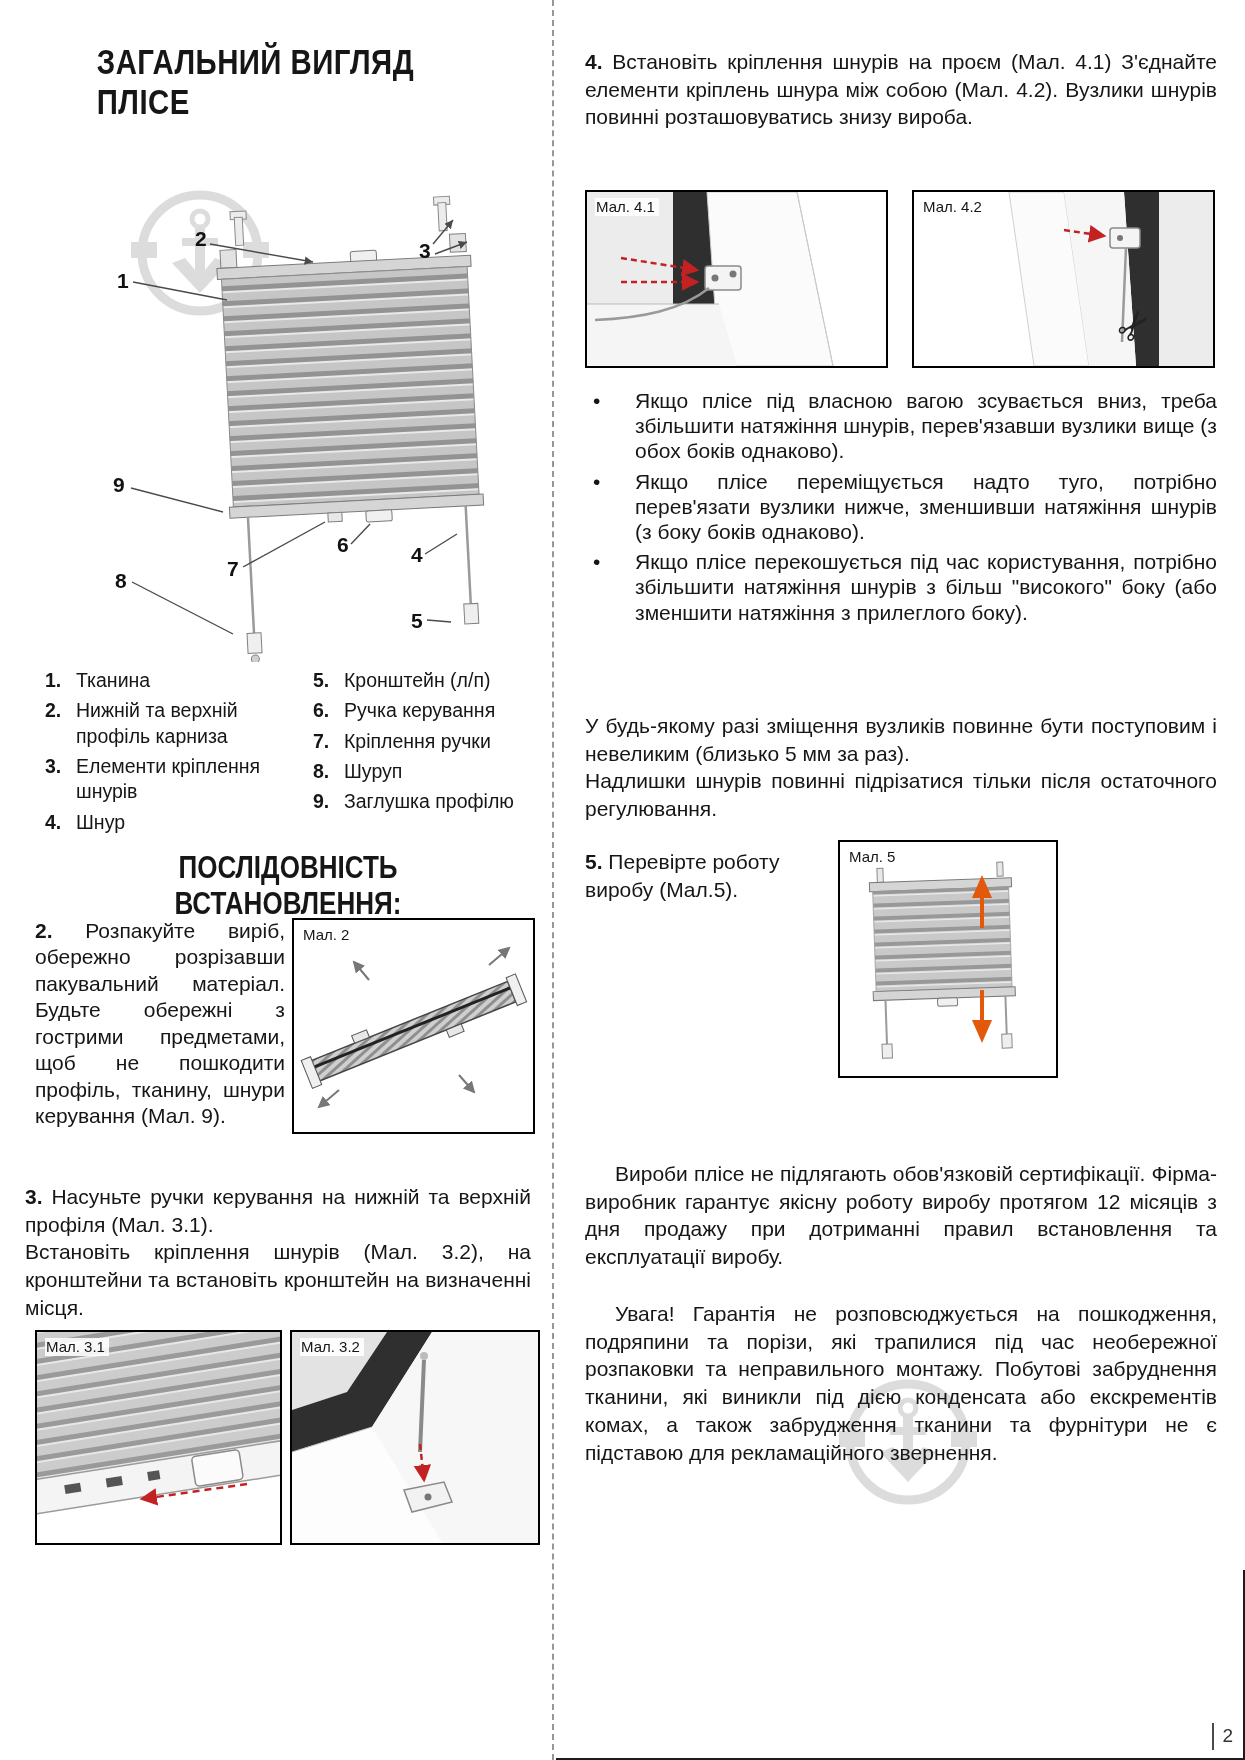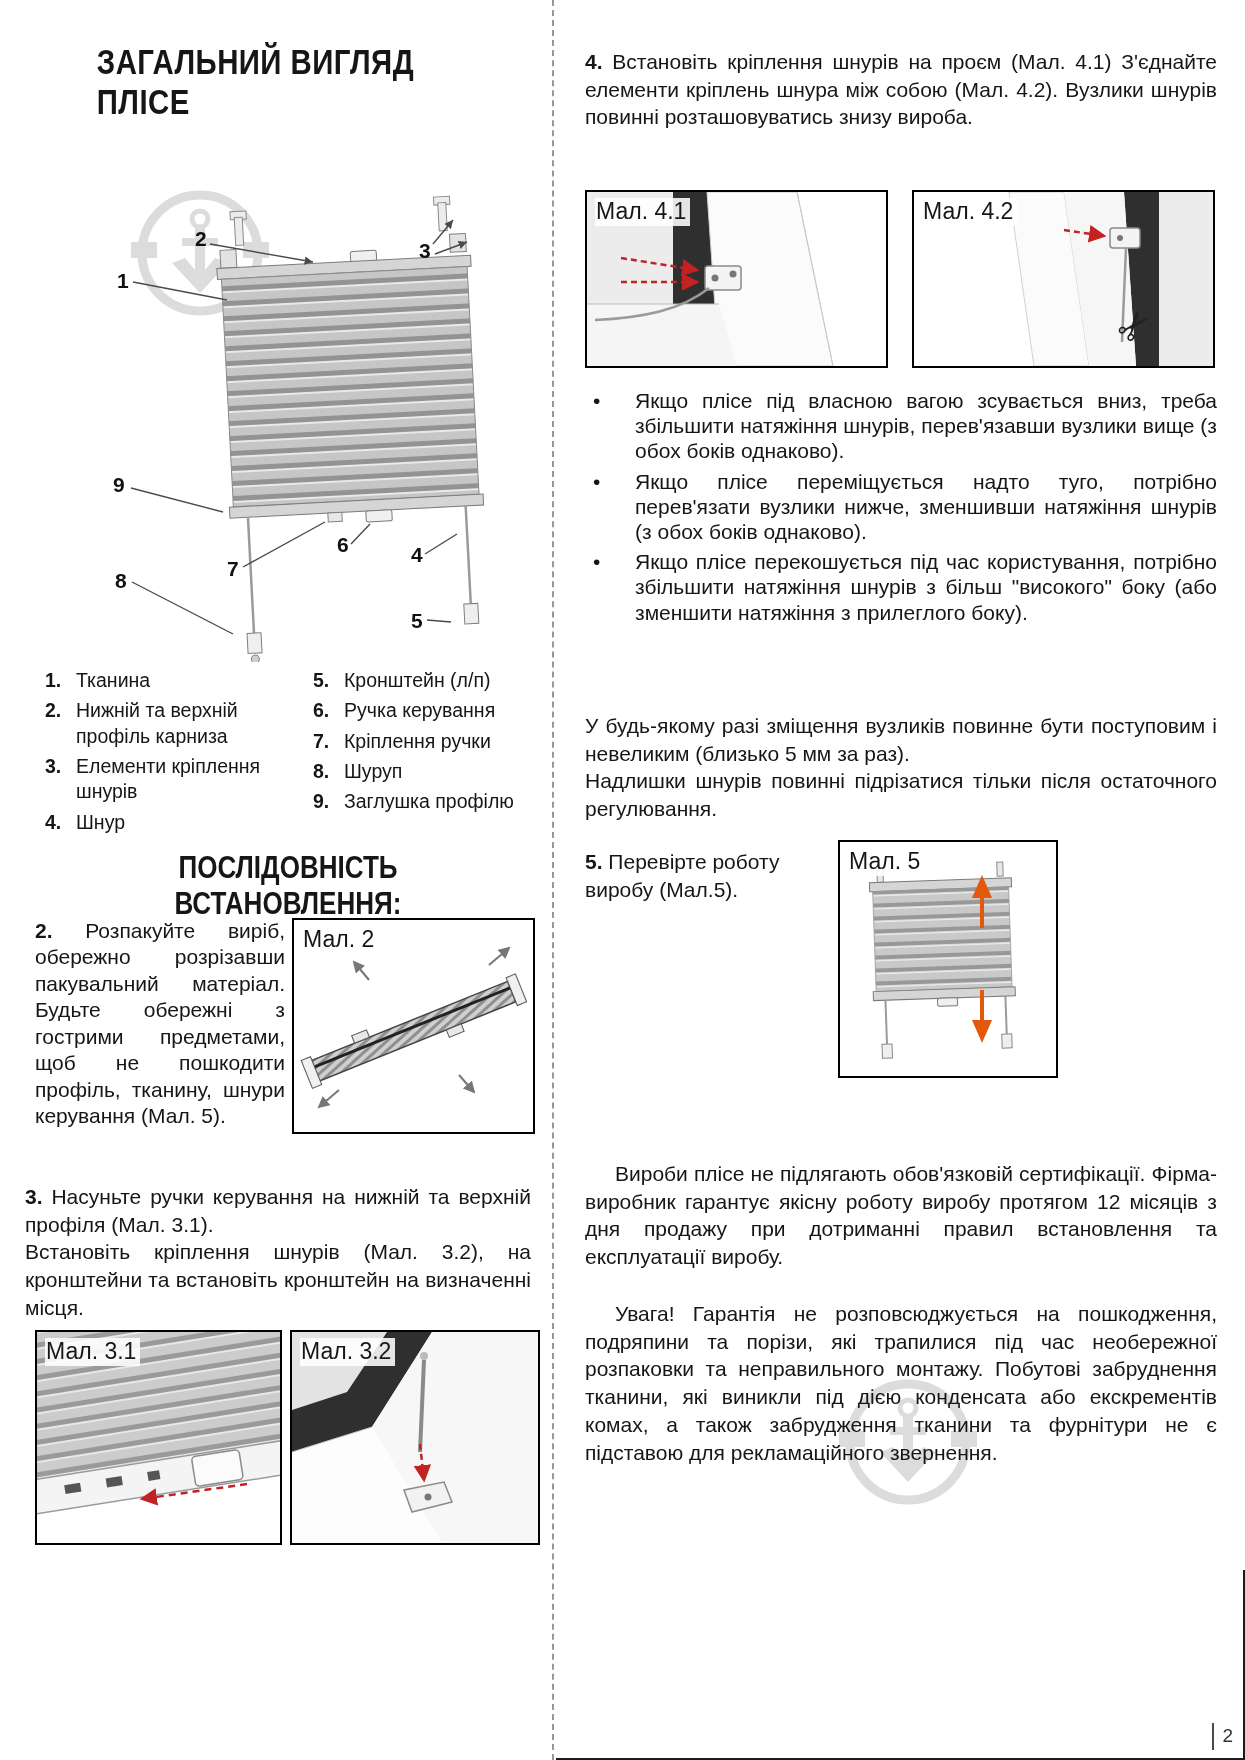--- a/index.html
+++ b/index.html
@@ -13,21 +13,21 @@
   .condensed { transform:scaleX(0.84); transform-origin:50% 0; }
   .condensed-sub { transform:scaleX(0.80); transform-origin:50% 0; }
   .main-title { text-align:left; font-weight:bold; font-size:35px; line-height:1.15; letter-spacing:0.5px; }
   .subtitle { text-align:center; font-weight:bold; font-size:19px; line-height:1.35; }
   .section-title { text-align:center; font-weight:bold; font-size:31px; }
   .warranty-title { text-align:center; font-weight:bold; font-size:37px; }
   .body-text { font-size:21px; line-height:1.32; text-align:justify; }
   .body-text p { margin:0; }
   .bold { font-weight:bold; }
   .fig-box { position:absolute; border:2px solid #000; background:#fff; z-index:2; }
-  .fig-label { position:absolute; top:6px; left:8px; font-size:23px; z-index:3; background:rgba(255,255,255,0.88); padding:0 4px 1px 1px; }
+  .fig-label { position:absolute; top:6px; left:8px; font-size:15px; z-index:3; background:rgba(255,255,255,0.88); padding:0 4px 1px 1px; }
   .legend { display:flex; font-size:19.5px; line-height:1.3; }
   .legend-col1 { width:268px; }
   .legend-col2 { width:232px; }
   .legend-item { position:relative; padding-left:31px; margin-bottom:5px; }
   .legend-item .ln { position:absolute; left:0; top:0; font-weight:bold; }
   ul.bullets { list-style:none; }
   ul.bullets li { position:relative; padding-left:50px; margin-bottom:5px; font-size:21px; line-height:1.2; text-align:justify; }
   ul.bullets li::before { content:"\2022"; position:absolute; left:8px; top:0; }
   .step2-text { line-height:1.26; }
   .wm { z-index:0; }
@@ -161,21 +161,21 @@
       </div>
     </div>
   </div>
 
   <div class="abs section-title z1" style="left:35px; top:850px; width:506px;">
     <div class="condensed">ПОСЛІДОВНІСТЬ ВСТАНОВЛЕННЯ:</div>
   </div>
 
   <div class="abs body-text step2-text z1" style="left:35px; top:918px; width:250px;">
     <span class="bold">2.</span>
-    <span>Розпакуйте виріб, обережно розрізавши пакувальний матеріал. Будьте обережні з гострими предметами, щоб не пошкодити профіль, тканину, шнури керування (Мал. 5).</span>
+    <span>Розпакуйте виріб, обережно розрізавши пакувальний матеріал. Будьте обережні з гострими предметами, щоб не пошкодити профіль, тканину, шнури керування (Мал. 9).</span>
   </div>
 
   <div class="fig-box" style="left:292px; top:918px; width:243px; height:216px;">
     <div class="fig-label">Мал. 2</div>
     <svg width="239" height="212" viewBox="0 0 239 212">
       <defs>
         <pattern id="bstripe" width="7" height="7" patternUnits="userSpaceOnUse" patternTransform="rotate(70)">
           <rect width="7" height="7" fill="#cfcfcf"></rect>
           <rect width="3" height="7" fill="#8f8f8f"></rect>
         </pattern>
@@ -295,21 +295,21 @@
       <rect x="196" y="36" width="30" height="20" rx="3" fill="#f4f4f4" stroke="#8a8a8a" stroke-width="1.5"></rect>
       <circle cx="206" cy="46" r="3" fill="#777"></circle>
       <line x1="212" y1="56" x2="208" y2="150" stroke="#9a9a9a" stroke-width="2.5"></line>
       <line x1="150" y1="38" x2="190" y2="44" stroke="#c22222" stroke-width="2.5" stroke-dasharray="6 4" marker-end="url(#rah42)"></line>
       <text x="214" y="158" font-size="40" fill="#222222" transform="rotate(-50 214 150)">✂</text>
     </svg>
   </div>
 
   <ul class="abs bullets z1" style="left:585px; top:388px; width:632px;">
     <li><span>Якщо плісе під власною вагою зсувається вниз, треба збільшити натяжіння шнурів, перев'язавши вузлики вище (з обох боків однаково).</span></li>
-    <li><span>Якщо плісе переміщується надто туго, потрібно перев'язати вузлики нижче, зменшивши натяжіння шнурів (з обох боків однаково).</span></li>
+    <li><span>Якщо плісе переміщується надто туго, потрібно перев'язати вузлики нижче, зменшивши натяжіння шнурів (з боку боків однаково).</span></li>
     <li><span>Якщо плісе перекошується під час користування, потрібно збільшити натяжіння шнурів з більш "високого" боку (або зменшити натяжіння з прилеглого боку).</span></li>
   </ul>
 
   <div class="abs body-text z1" style="left:585px; top:712px; width:632px;">
     <p>У будь-якому разі зміщення вузликів повинне бути поступовим і невеликим (близько 5 мм за раз).</p>
     <p>Надлишки шнурів повинні підрізатися тільки після остаточного регулювання.</p>
   </div>
 
   <div class="abs body-text z1" style="left:585px; top:848px; width:238px; text-align:left;">
     <span class="bold">5.</span>

